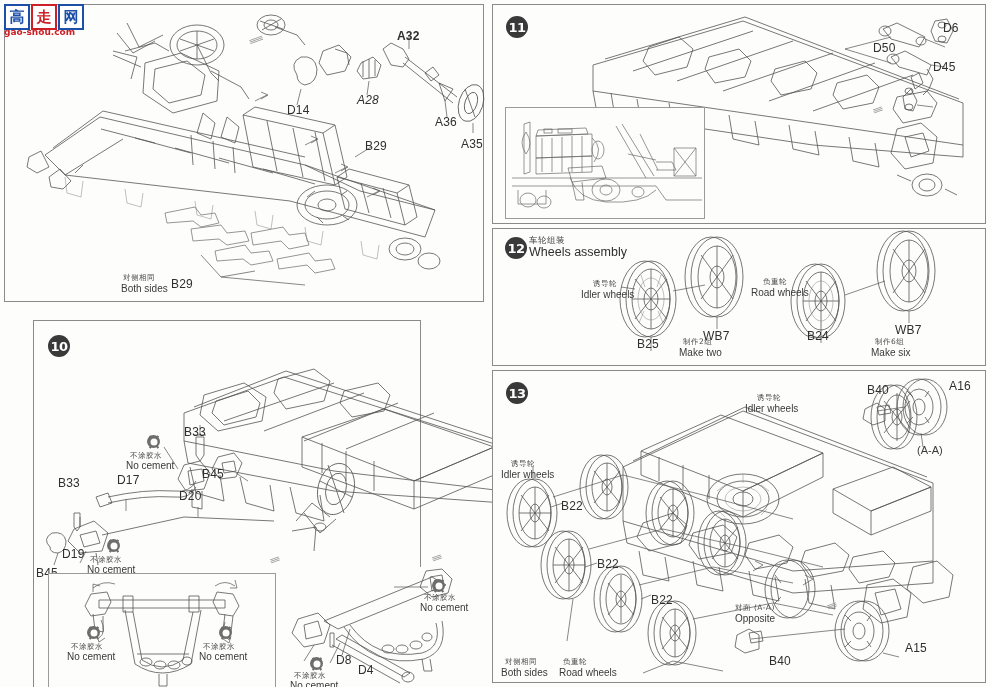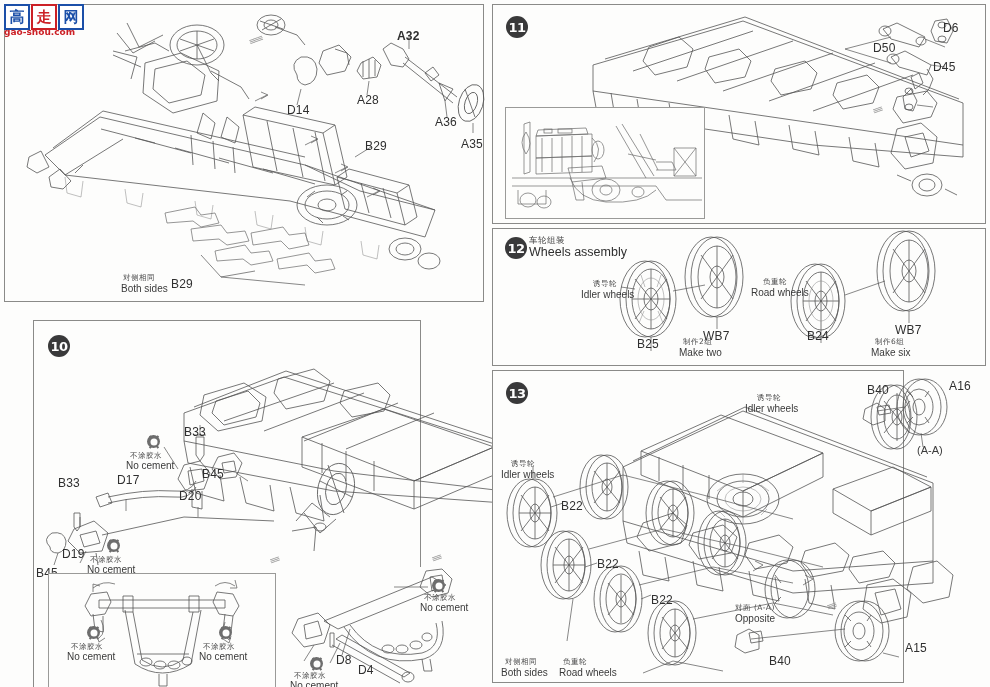--- a/index.html
+++ b/index.html
@@ -19,21 +19,21 @@
     position:absolute;
     border:1px solid #8a8a88;
     background:#fdfdfc;
     box-sizing:border-box;
   }
 
   .p9 {left:4px;  top:4px;   width:480px; height:298px;}
   .p10{left:4px;  top:320px; width:388px; height:375px;margin-left:29px;}
   .p11{left:492px;top:4px;   width:494px; height:220px;padding-left:44px;}
   .p12{left:492px;top:228px; width:494px; height:138px;}
-  .p13{left:492px;top:370px; width:412px; height:313px;}
+  .p13{left:492px;top:370px; width:494px; height:313px;}
 
   
   .step-num{
     position:absolute;
     width:22px;height:22px;border-radius:50%;
     background:#39393a;
     color:#ffffff;
     font-size:13px;font-weight:bold;
     display:flex;align-items:center;justify-content:center;
     letter-spacing:-0.5px;
@@ -255,21 +255,21 @@
         <path d="M364 76 L 362 90"></path>
         <path d="M404 44 L 404 30"></path>
         <path d="M440 96 L 442 112"></path>
         <path d="M468 118 L 468 128"></path>
         <path d="M350 152 L 366 142"></path>
         <path d="M216 272 L 196 250 M 216 272 L 250 266 M 216 272 L 300 280"></path>
       </g>
     </svg>
 
     <span class="lbl part" style="left:392px;top:24px;font-weight:bold;">A32</span>
-    <span class="lbl part" style="left:352px;top:88px;">A28</span>
+    <span class="lbl part" style="left:352px;top:88px;font-style:italic;">A28</span>
     <span class="lbl part" style="left:282px;top:98px;">D14</span>
     <span class="lbl part" style="left:430px;top:110px;">A36</span>
     <span class="lbl part" style="left:456px;top:132px;">A35</span>
     <span class="lbl part" style="left:360px;top:134px;">B29</span>
     <span class="lbl part" style="left:166px;top:272px;">B29</span>
 
     <span class="cn" style="left:118px;top:268px;">对侧相同</span>
     <span class="cap-en" style="left:116px;top:278px;">Both sides</span>
 
     <span class="sprue" style="left:244px;top:30px;">≡≡≡</span>

